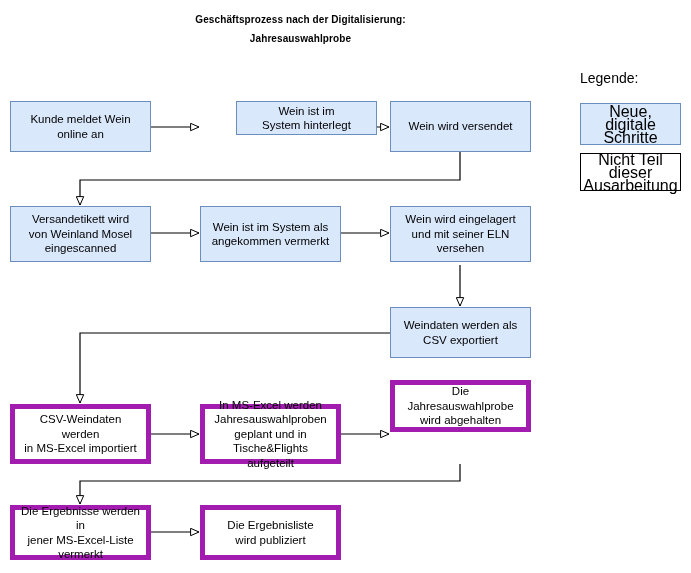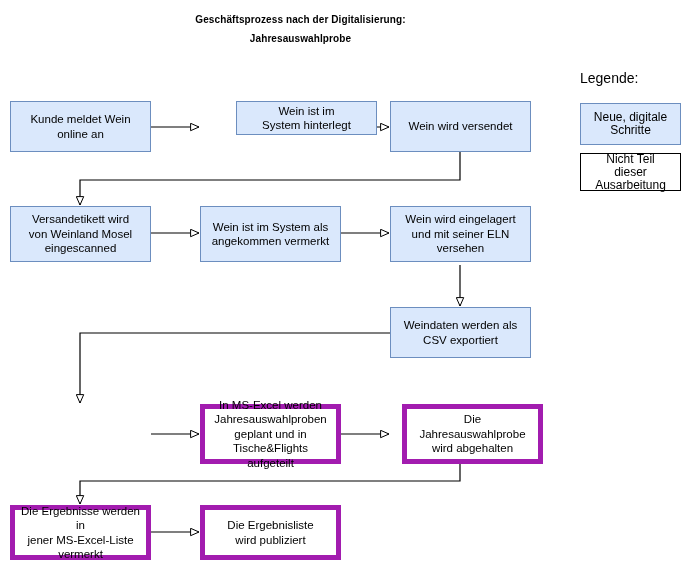--- a/index.html
+++ b/index.html
@@ -75,21 +75,21 @@
     line-height: 15px;
   }
 
   .legend-box {
     position: absolute;
     box-sizing: border-box;
     display: flex;
     align-items: center;
     justify-content: center;
     text-align: center;
-    font-size: 12px;
+    font-size: 16px;
     line-height: 13px;
     padding: 2px 9px;
   }
   .legend-box.blue {
     background: #dae8fc;
     border: 1px solid #6c8ebf;
   }
   .legend-box.white {
     background: #ffffff;
     border: 1px solid #000000;
@@ -180,31 +180,37 @@
     </div>
   </div>
 
   <div class="node blue" style="left:390px; top:307px; width:141px; height:51px;">
     <div>
       <span>Weindaten werden als</span>
       <span>CSV exportiert</span>
     </div>
   </div>
 
+  <div class="node white" style="left:10px; top:404px; width:141px; height:60px;">
+    <div>
+      <span>CSV-Weindaten werden</span>
+      <span>in MS-Excel importiert</span>
+    </div>
+  </div>
 
   <div class="node white" style="left:200px; top:404px; width:141px; height:60px;">
     <div>
       <span>In MS-Excel werden</span>
       <span>Jahresauswahlproben</span>
       <span>geplant und in</span>
       <span>Tische&amp;Flights aufgeteilt</span>
     </div>
   </div>
 
-  <div class="node white" style="left:390px; top:404px; width:141px; height:60px;margin-left:12px;">
+  <div class="node white" style="left:390px; top:380px; width:141px; height:52px;">
     <div>
       <span>Die Jahresauswahlprobe</span>
       <span>wird abgehalten</span>
     </div>
   </div>
 
   <div class="node white" style="left:10px; top:505px; width:141px; height:55px;justify-content:center;">
     <div>
       <span>Die Ergebnisse werden in</span>
       <span>jener MS-Excel-Liste</span>

